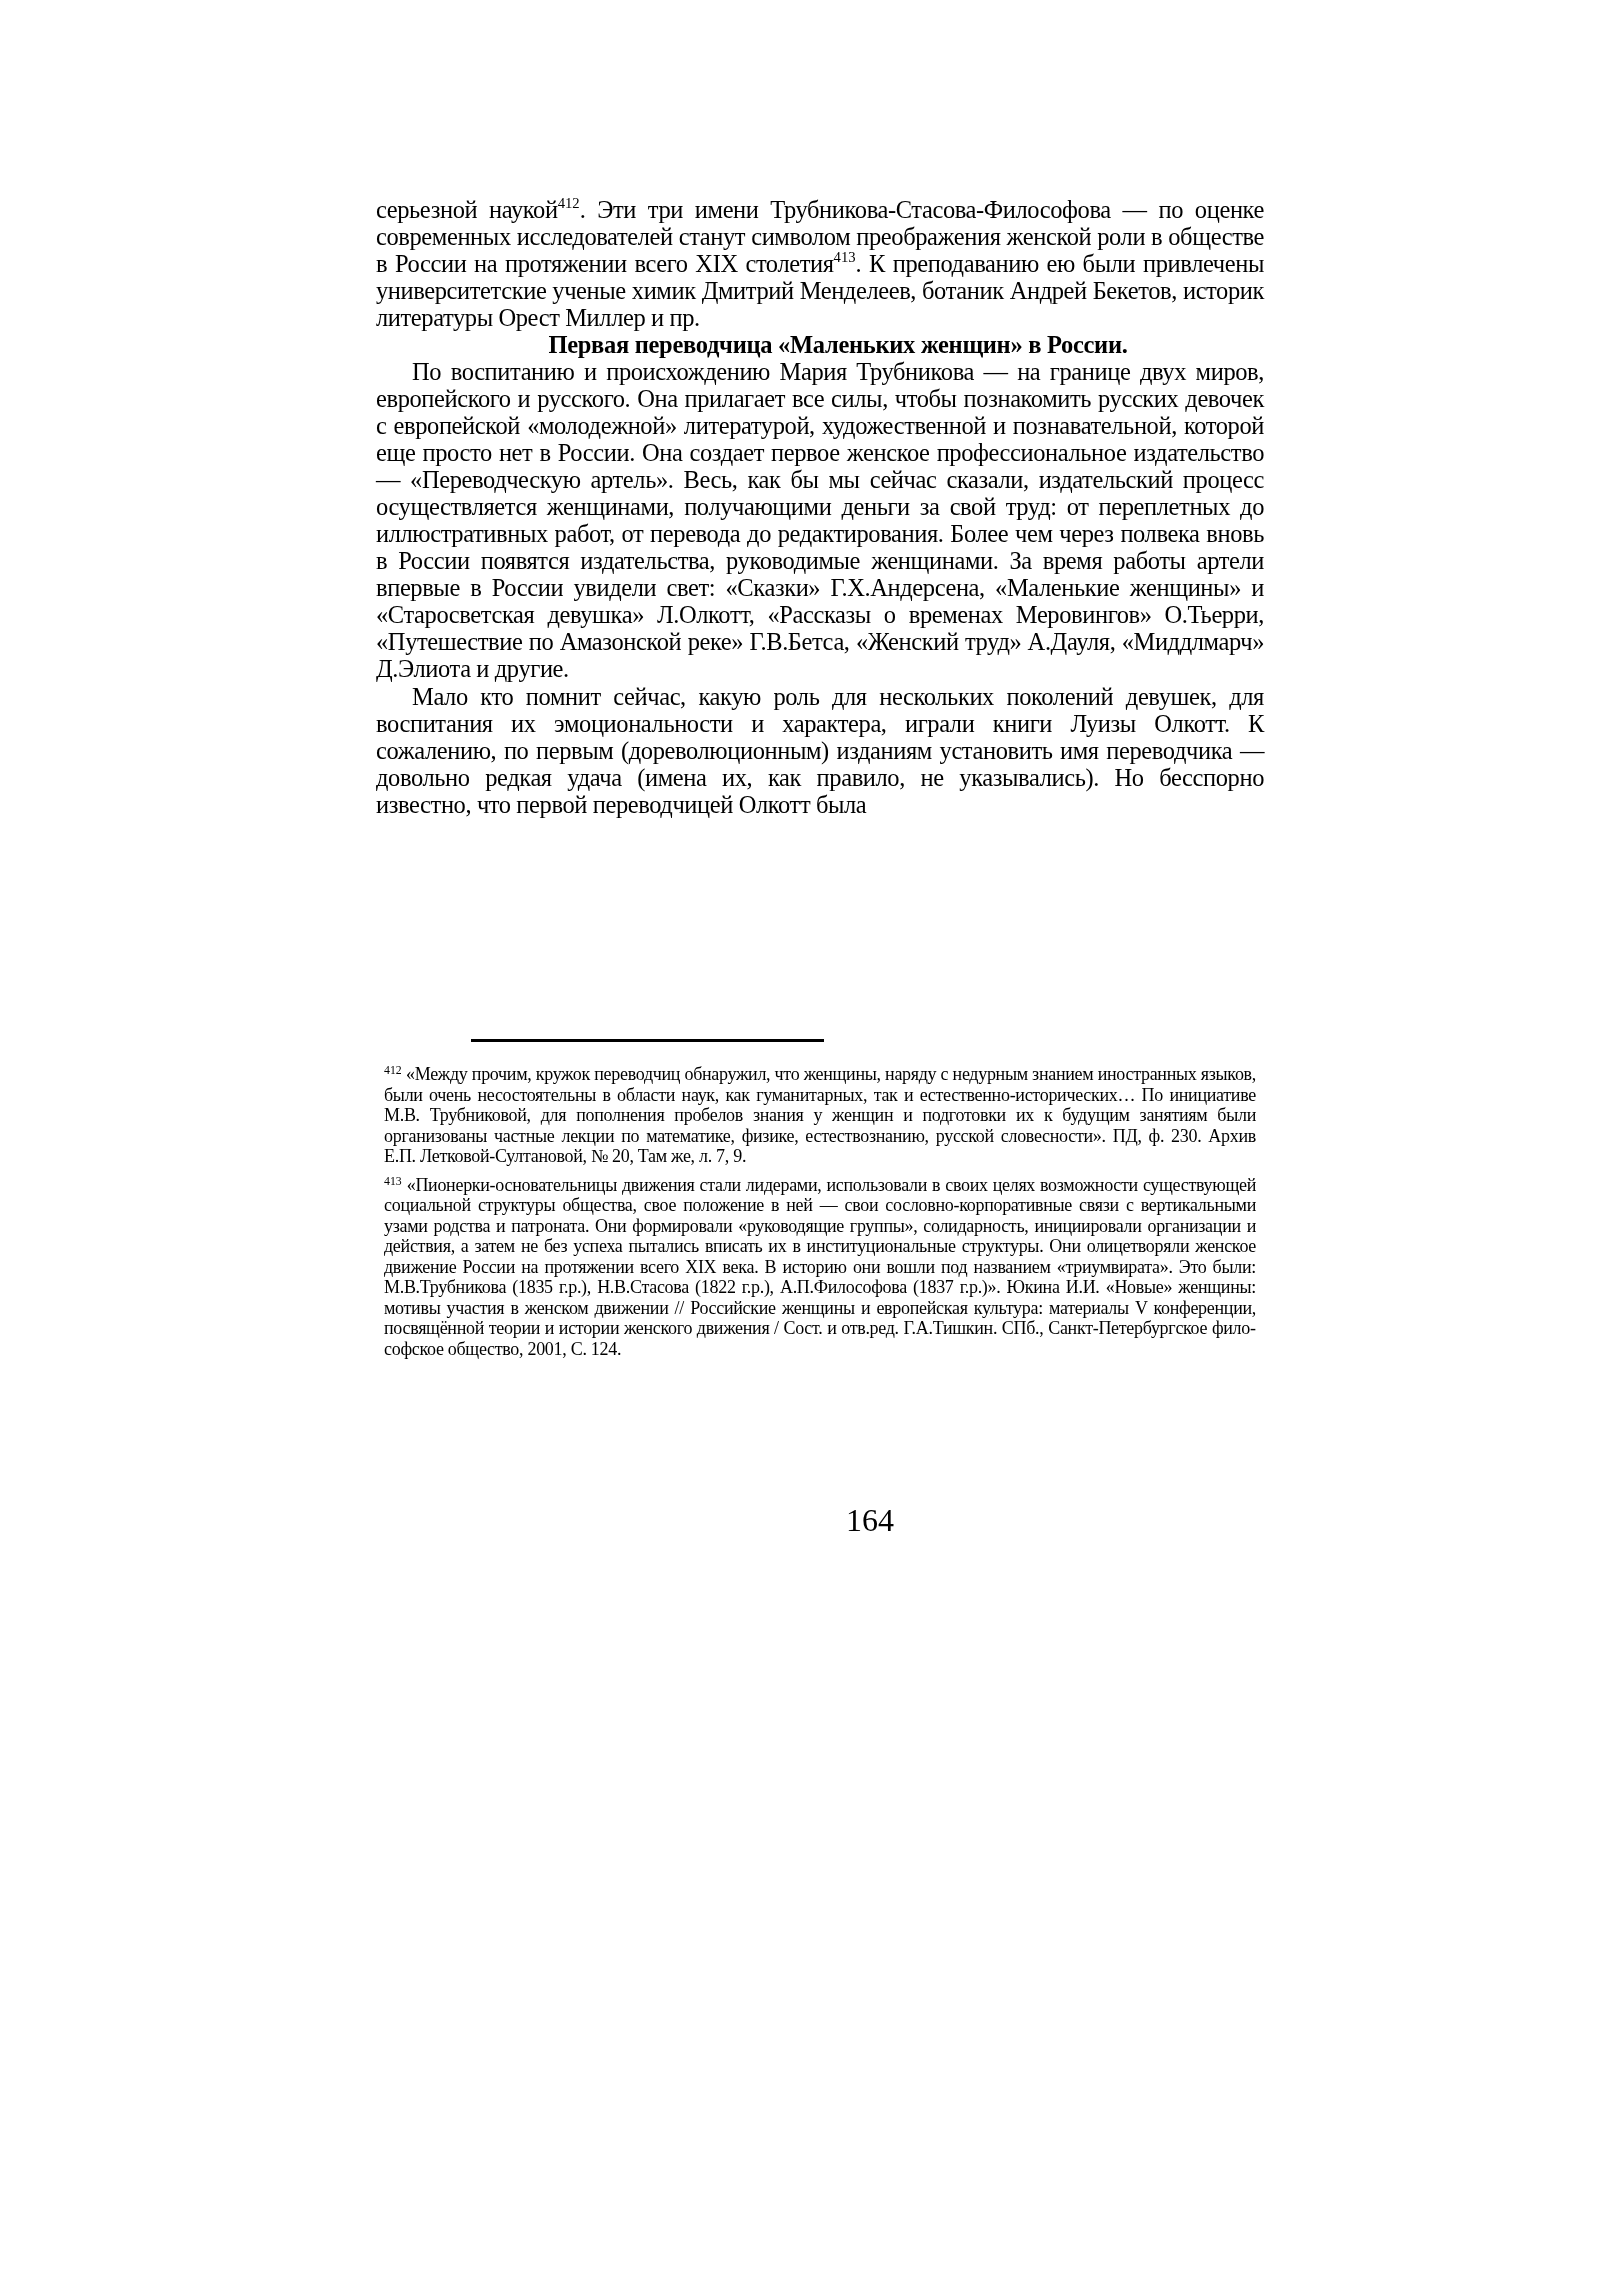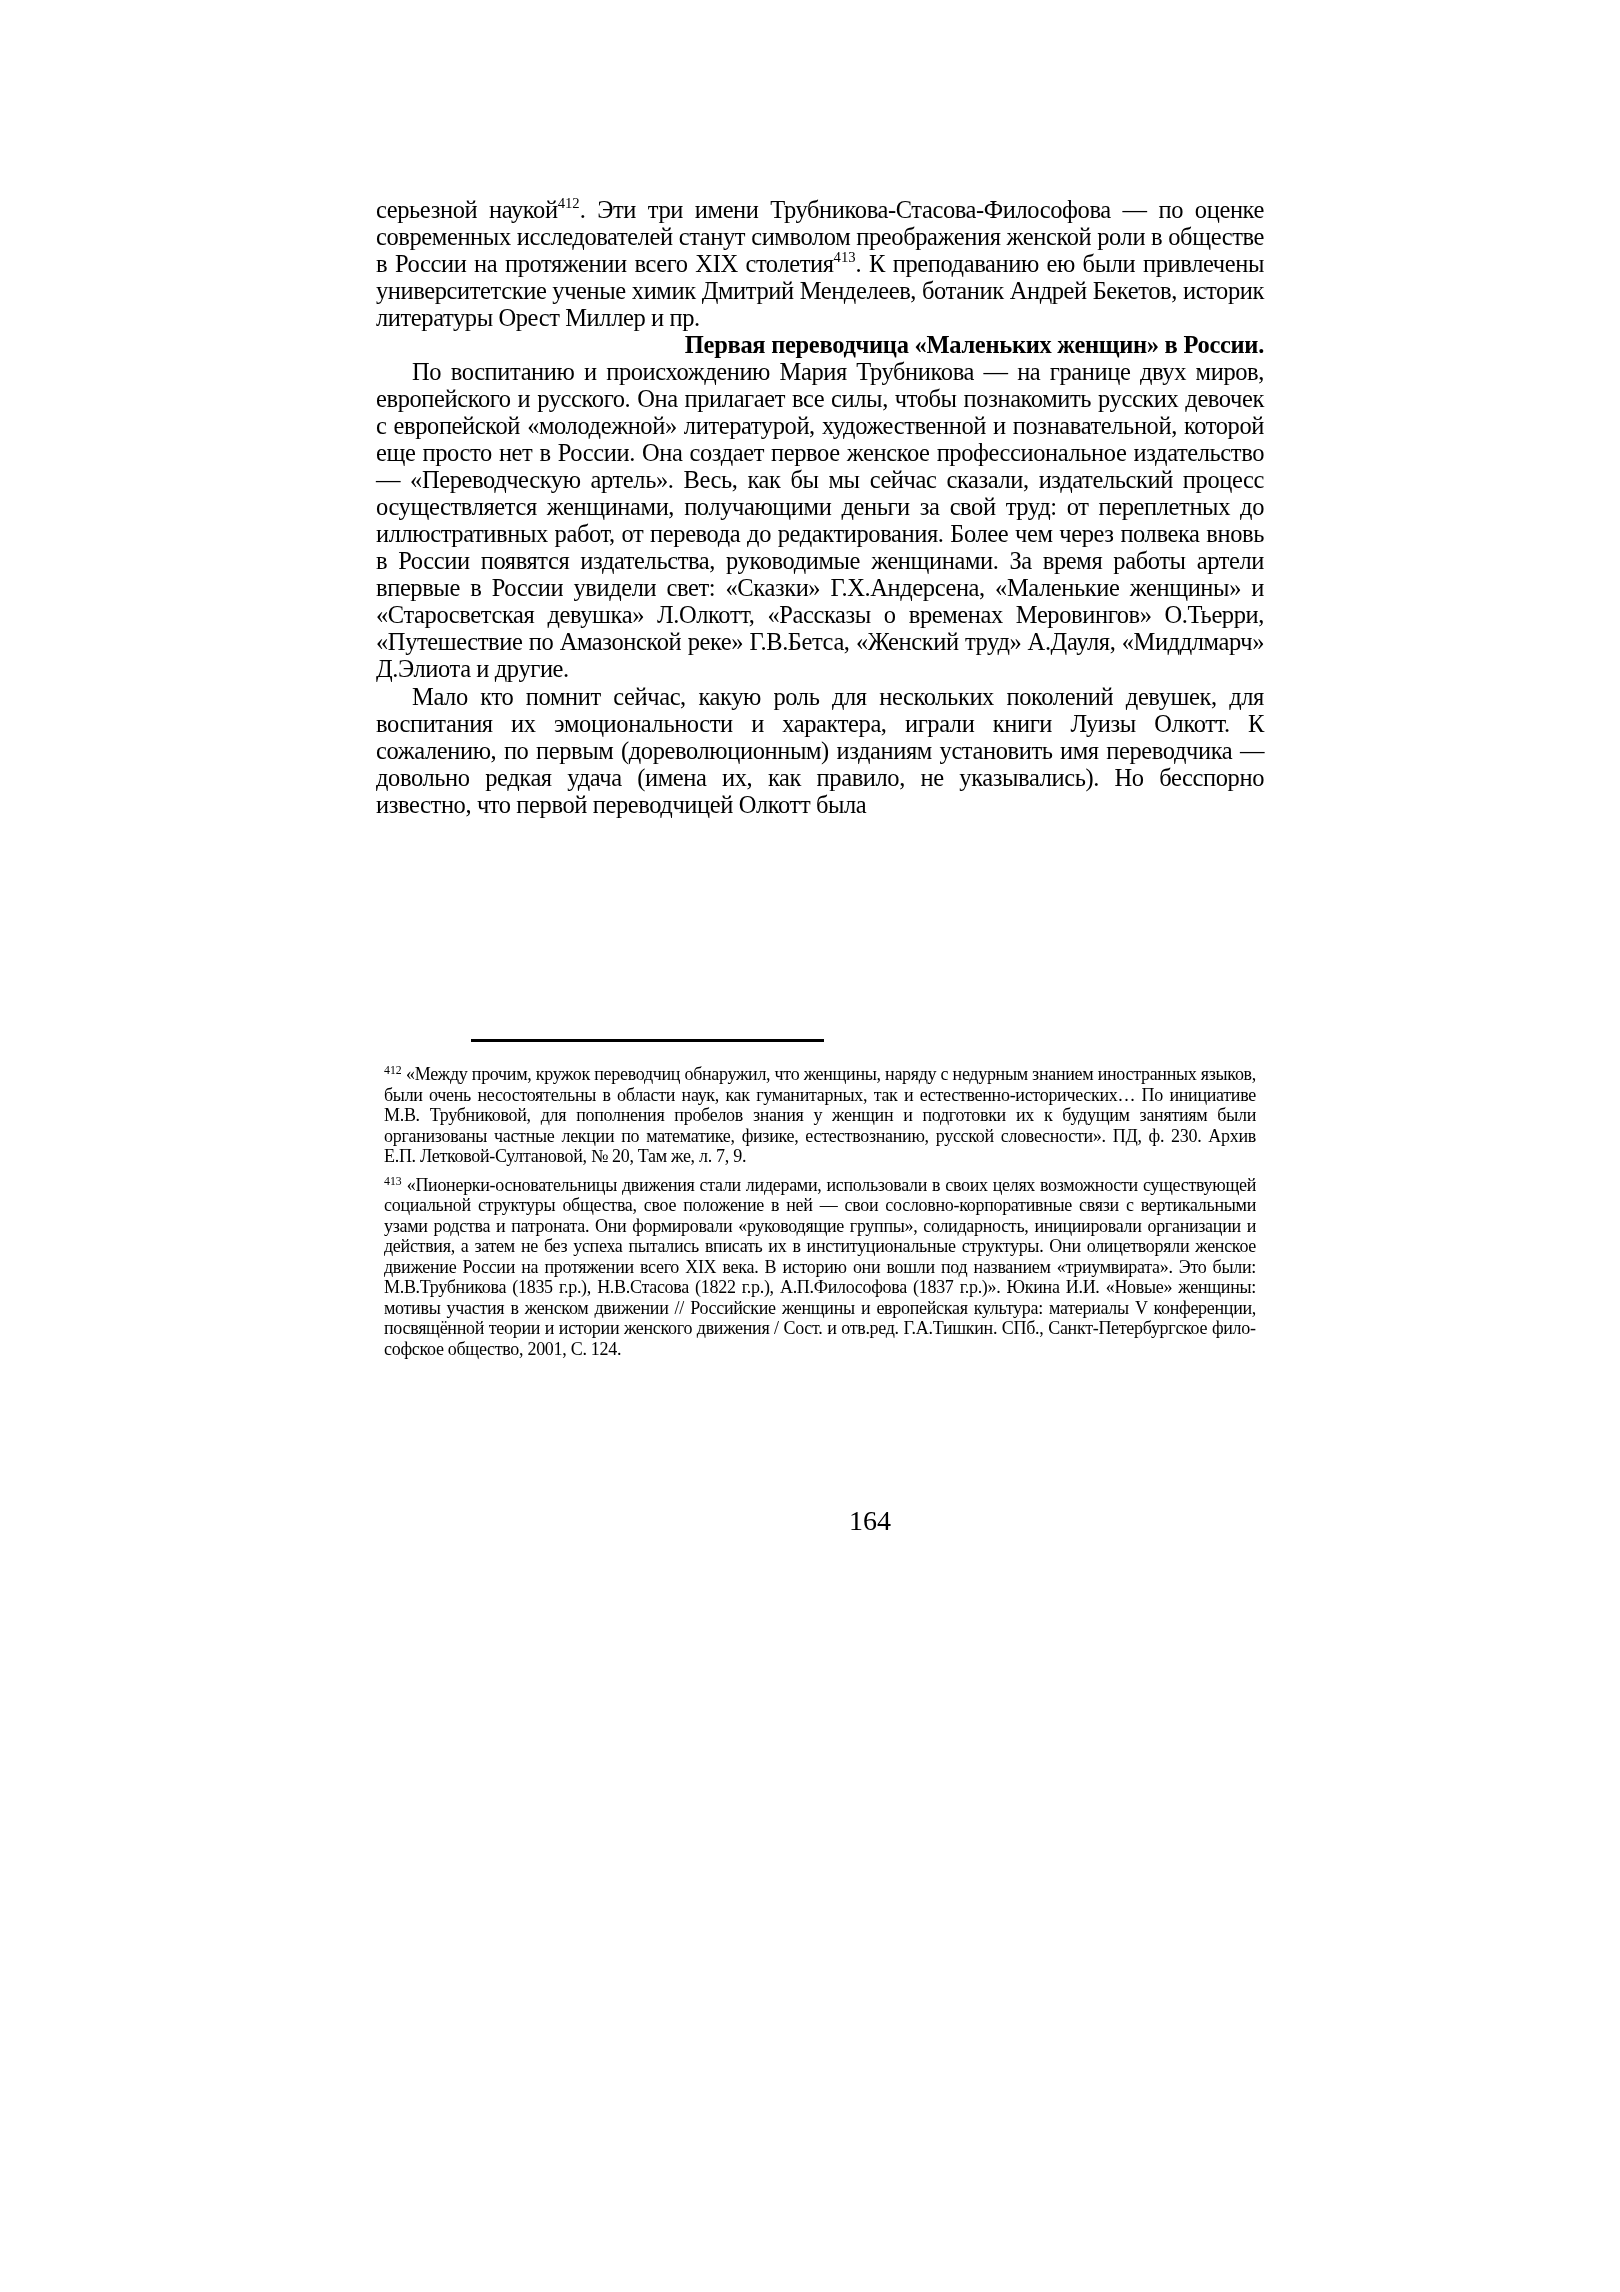--- a/index.html
+++ b/index.html
@@ -33,21 +33,21 @@
     margin: 0;
   }
   .main-text p.indent {
     text-indent: 36px;
   }
   .main-text p.gap {
     margin-top: 1px;
   }
   .section-heading {
     font-weight: bold;
-    text-align: right;
+    text-align: center;
     margin: 2.9px 0 0 0;
     padding-left: 36px;
     letter-spacing: -0.3px;
   }
   sup.fnref {
     font-size: 14.7px;
     line-height: 0;
     vertical-align: 9.8px;
     letter-spacing: 0;
   }
@@ -79,21 +79,21 @@
     letter-spacing: 0;
   }
   .page-number {
     position: absolute;
     left: 0;
     top: 1506px;
     width: 1620px;
     padding-left: 120px;
     box-sizing: border-box;
     text-align: center;
-    font-size: 28px;
+    font-size: 32px;
     line-height: 29px;
     letter-spacing: 0;
   }
 </style>
 </head>
 <body>
 
 <div class="page-block main-text">
   <p><span>серьезной наукой</span><sup class="fnref">412</sup><span>. Эти три имени Трубникова-Стасова-Философова — по оценке современных исследователей  станут символом преображения жен­ской роли в обществе в России на протяжении всего XIX столетия</span><sup class="fnref">413</sup><span>. К преподаванию ею были привлечены университетские ученые химик Дмит­рий Менделеев, ботаник Андрей Бекетов, историк литературы Орест Мил­лер и пр.</span></p>
   <p class="section-heading">Первая переводчица «Маленьких женщин» в России.</p>

